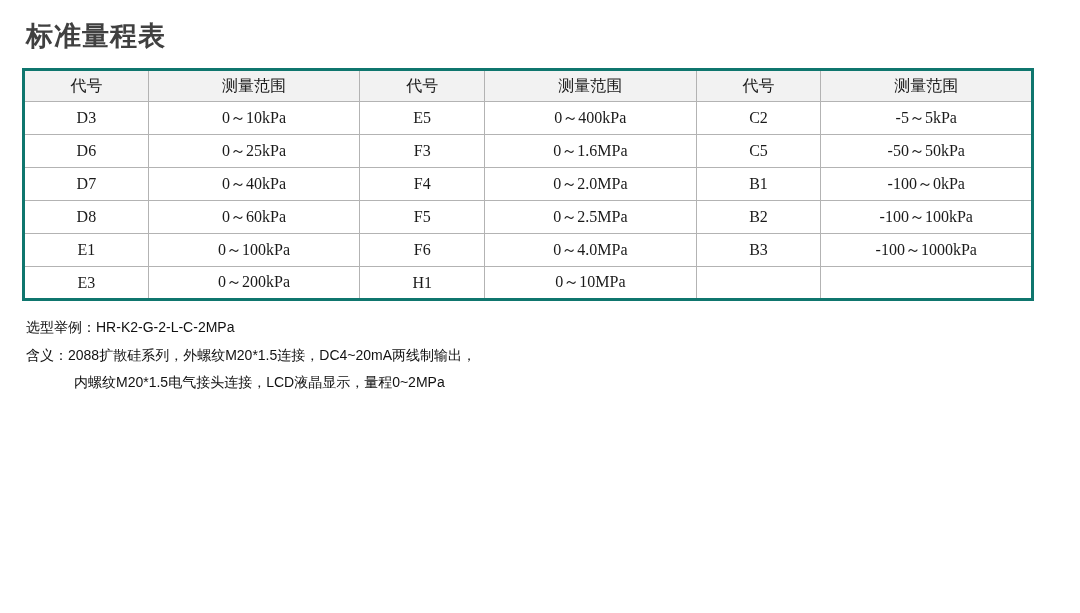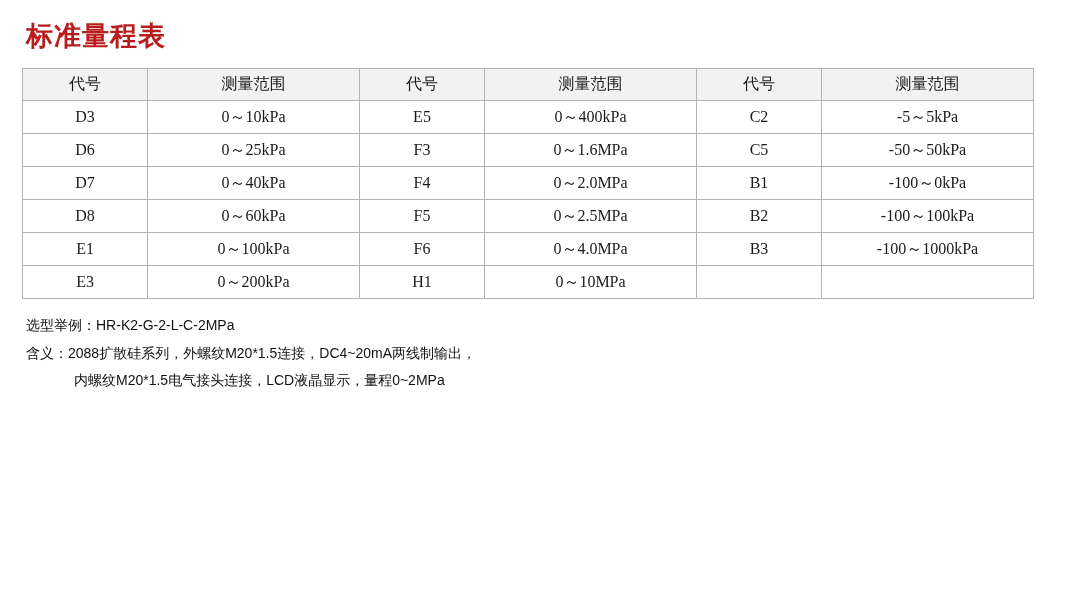--- a/index.html
+++ b/index.html
@@ -19,28 +19,28 @@
     width: 1080px;
     height: 613px;
     box-sizing: border-box;
     padding: 12px 22px 0 22px;
   }
   .title {
     font-family: "Liberation Sans", sans-serif;
     font-weight: bold;
     font-size: 27px;
     letter-spacing: 1px;
-    color: #b91c1c;
+    color: #404040;
     margin: 6px 0 14px 4px;
   }
   table.range-table {
     border-collapse: collapse;
     width: 1012px;
     table-layout: fixed;
-    border: 1px solid #0f766e;
+    border: 3px solid #0f766e;
   }
   table.range-table th,
   table.range-table td {
     border: 1px solid #b3b3b3;
     height: 33px;
     text-align: center;
     vertical-align: middle;
     font-size: 16px;
     font-family: "Liberation Serif", serif;
     color: #1a1a1a;

